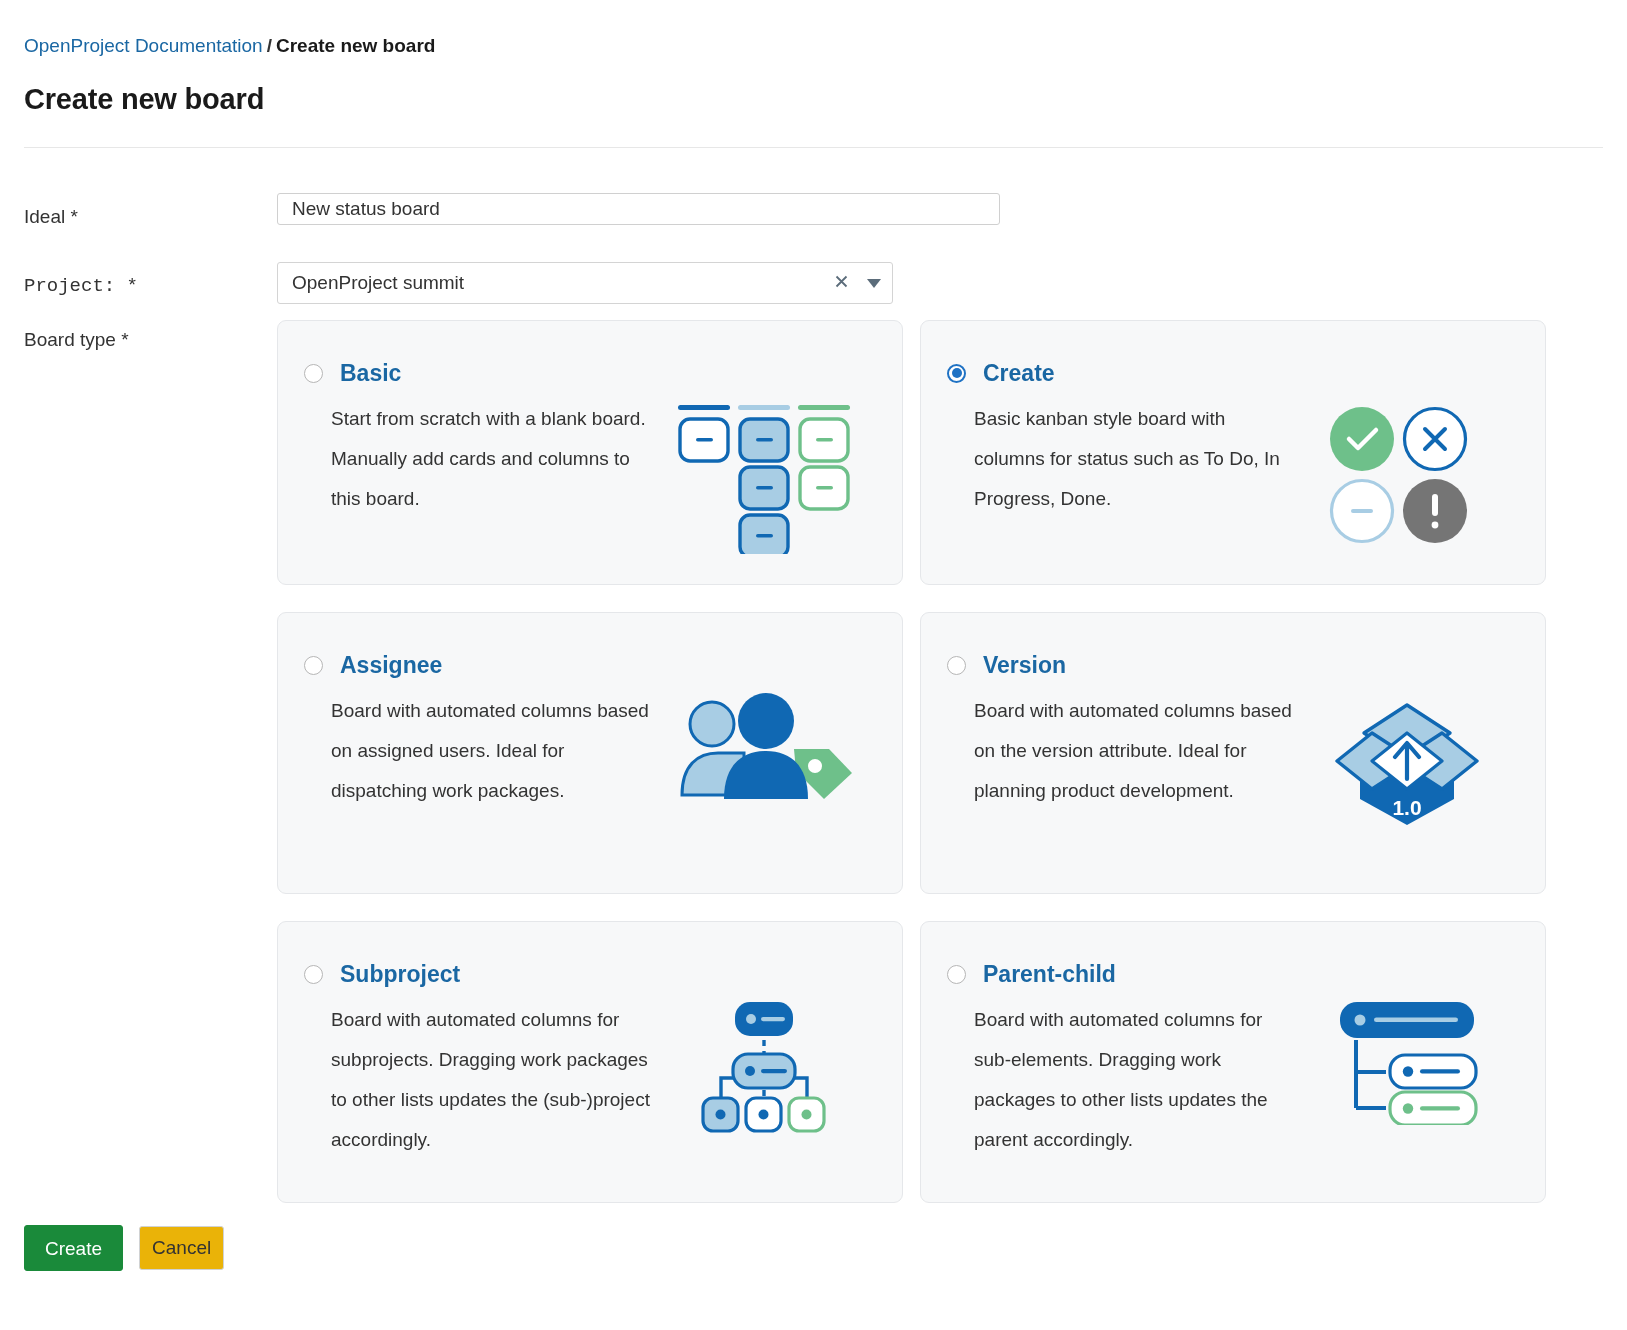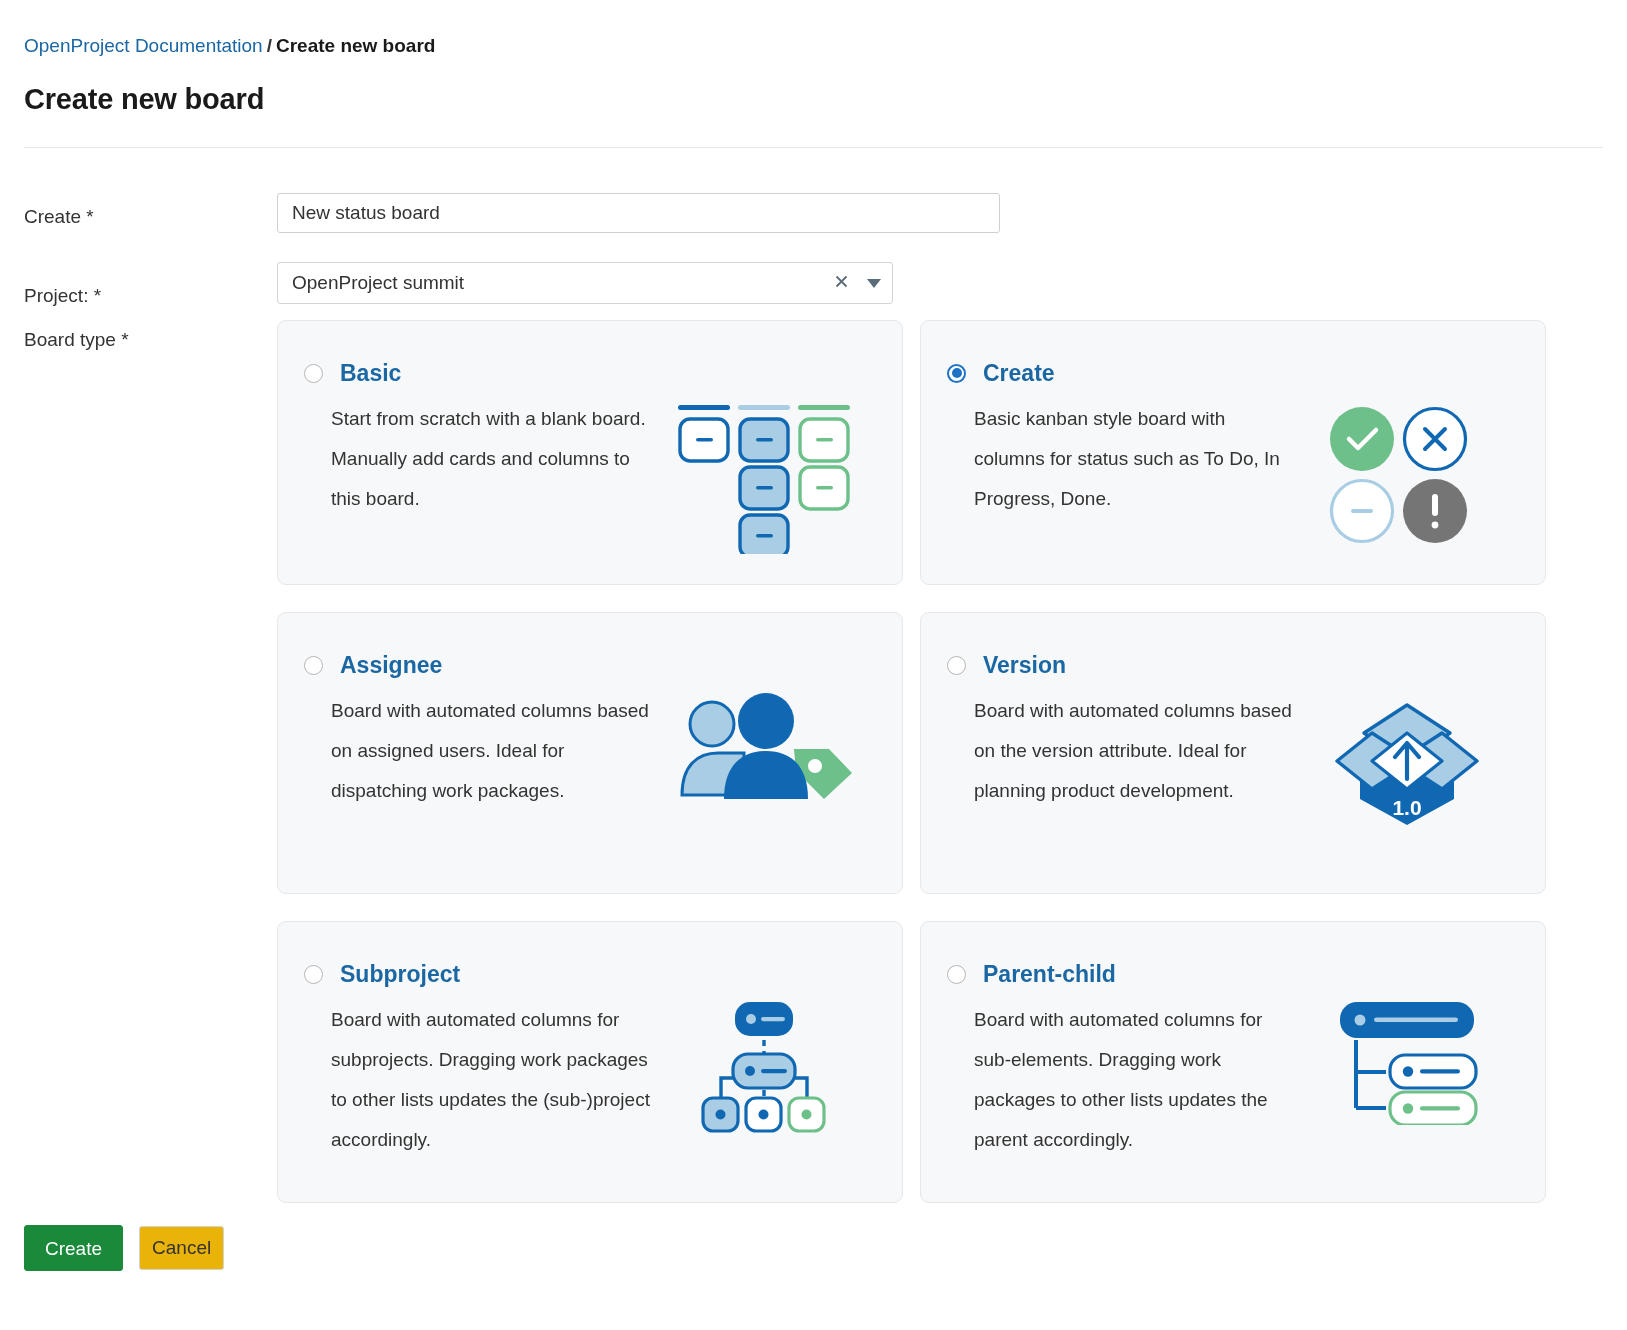--- a/index.html
+++ b/index.html
@@ -60,28 +60,28 @@
 
   
   .form-label {
     position: absolute;
     left: 24px;
     font-size: 19px;
     line-height: 26px;
     color: #333333;
   }
   #label-title  { top: 204px; }
-  #label-project{ top: 283px; }
+  #label-project{ top: 273px; font-family: Liberation Mono, monospace; }
   #label-boardtype { top: 327px; }
 
   .text-input {
     position: absolute;
     left: 277px;
     width: 723px;
-    height: 40px;
+    height: 32px;
     border: 1px solid #d0d0d0;
     border-radius: 3px;
     background: #ffffff;
     font-family: "Liberation Sans", sans-serif;
     font-size: 19px;
     color: #333333;
     padding: 0 14px;
     outline: none;
   }
   #input-title { top: 193px; }
@@ -243,21 +243,21 @@
 </head>
 <body>
 
 <div class="breadcrumb">
   <a href="#">OpenProject Documentation</a><span class="sep">/</span><span class="current">Create new board</span>
 </div>
 
 <div class="page-title">Create new board</div>
 <div class="title-divider"></div>
 
-<div class="form-label" id="label-title">Create *</div>
+<div class="form-label" id="label-title">Ideal *</div>
 <input class="text-input" id="input-title" type="text" value="New status board" style="">
 
 <div class="form-label" id="label-project">Project: *</div>
 <div class="select-wrap">
   <div class="select-value">OpenProject summit</div>
   <div class="select-clear">
     <svg width="15" height="15" viewBox="0 0 15 15" aria-hidden="true">
       <path d="M2.5 2.5 L12.5 12.5 M12.5 2.5 L2.5 12.5" stroke="#5b6c7a" stroke-width="1.8" fill="none"></path>
     </svg>
   </div>

